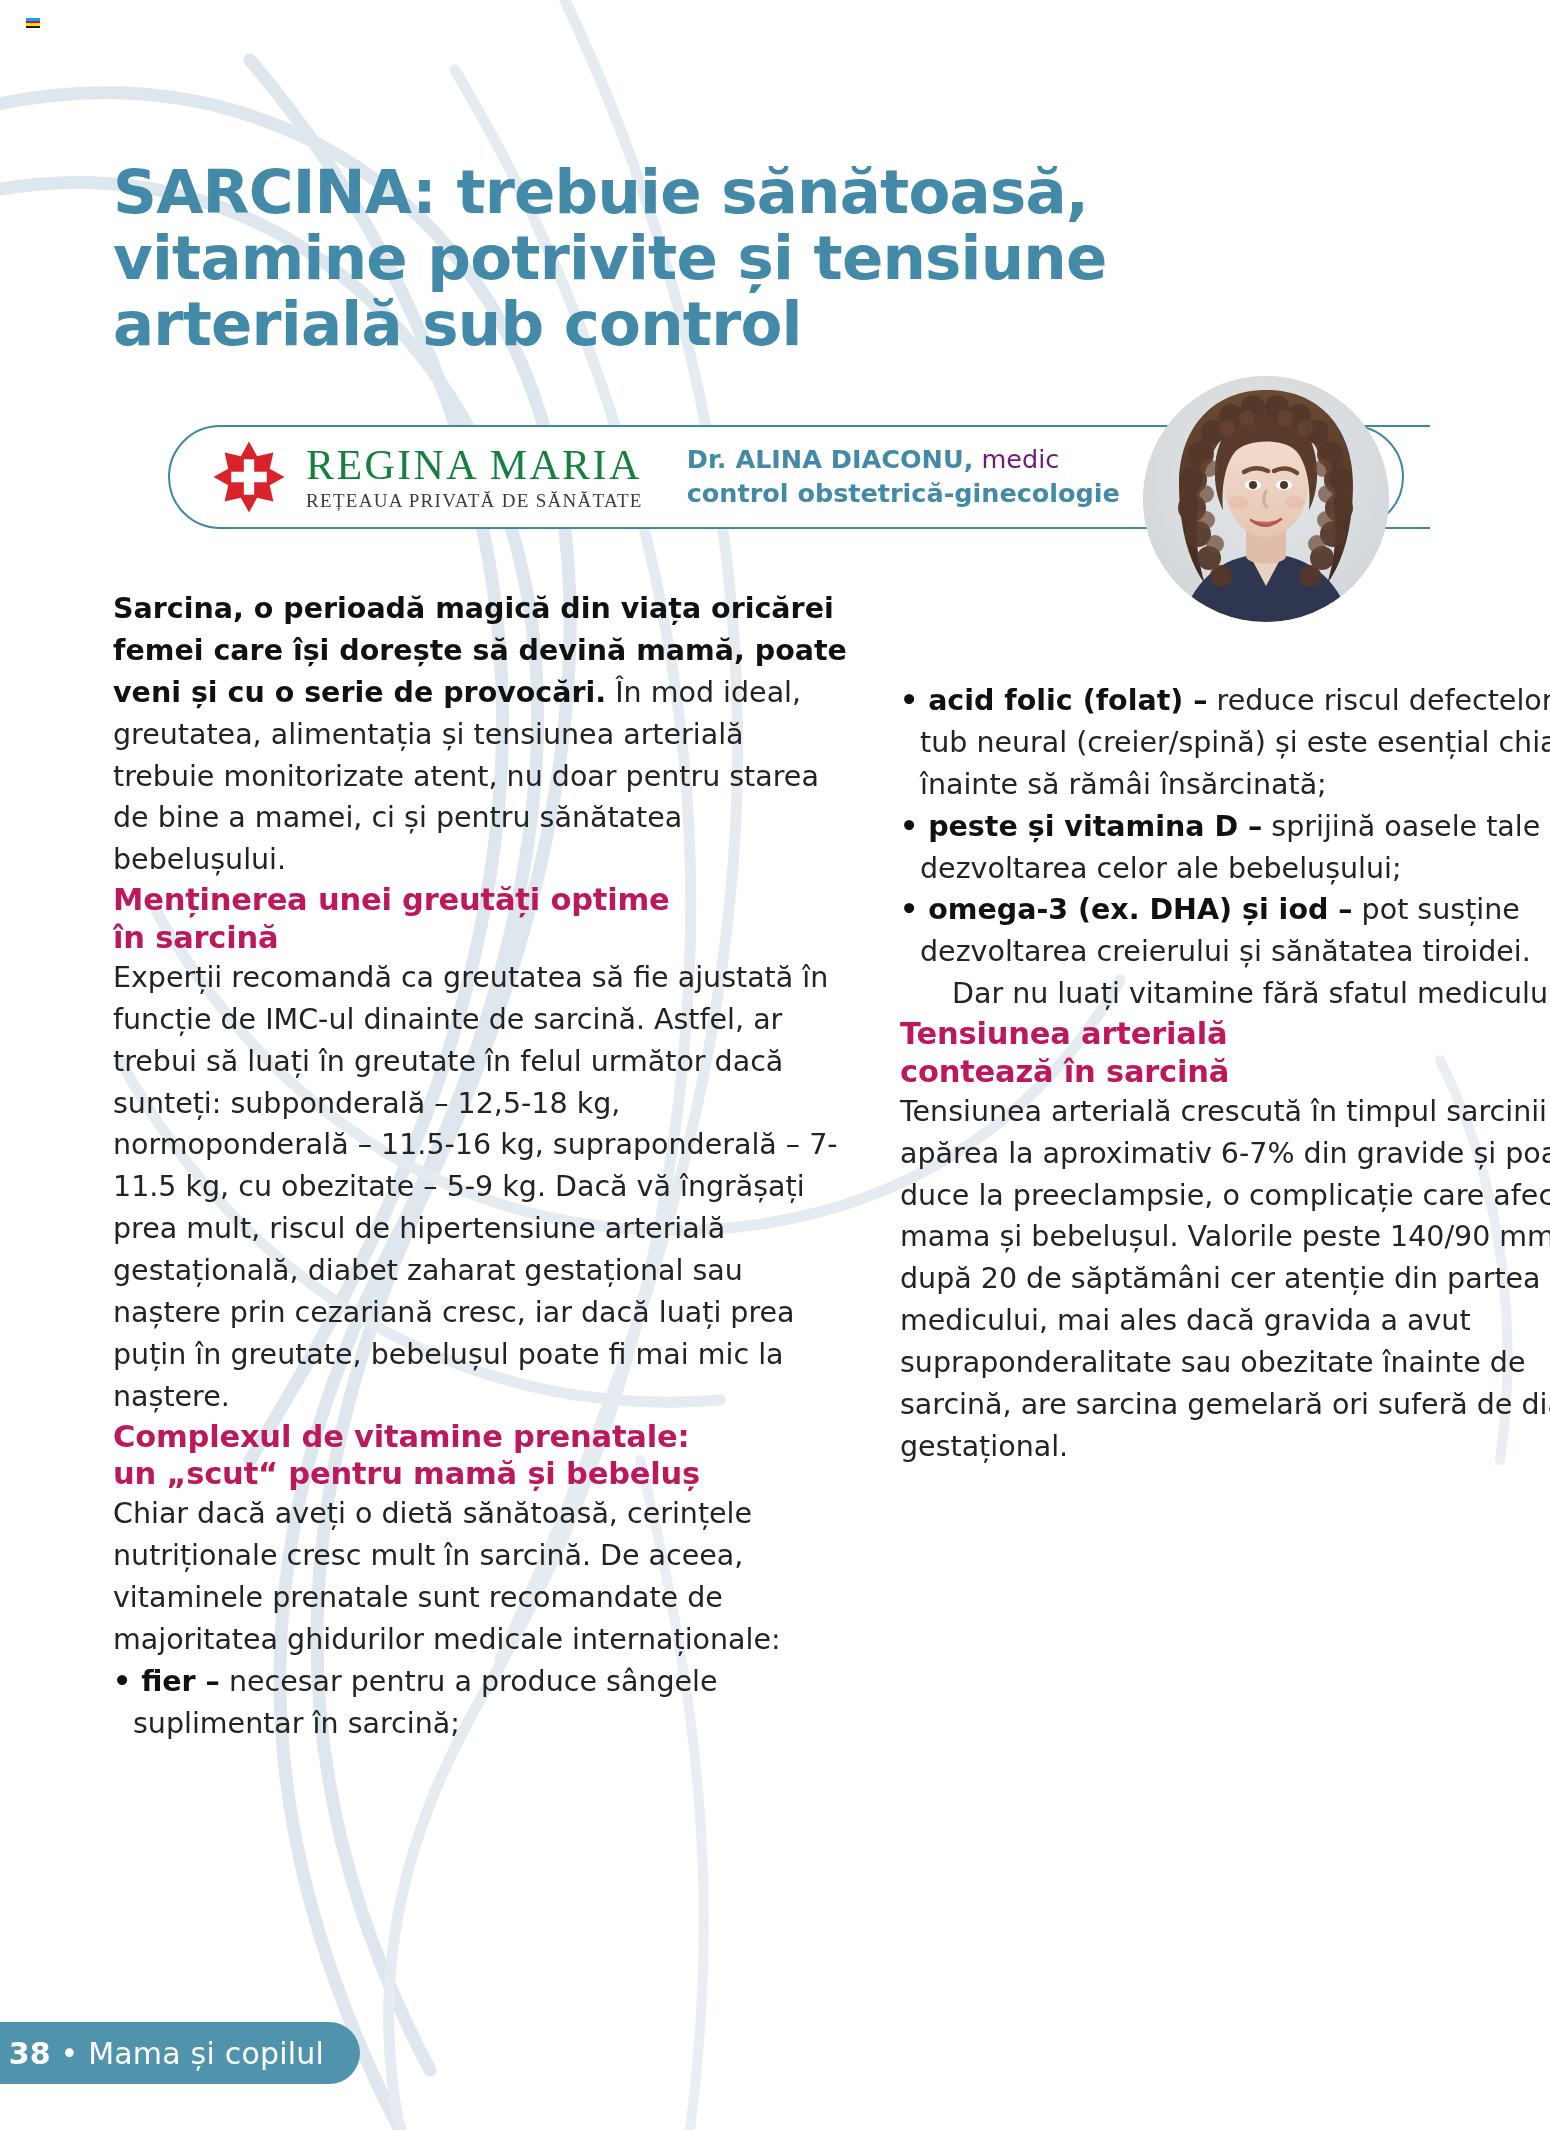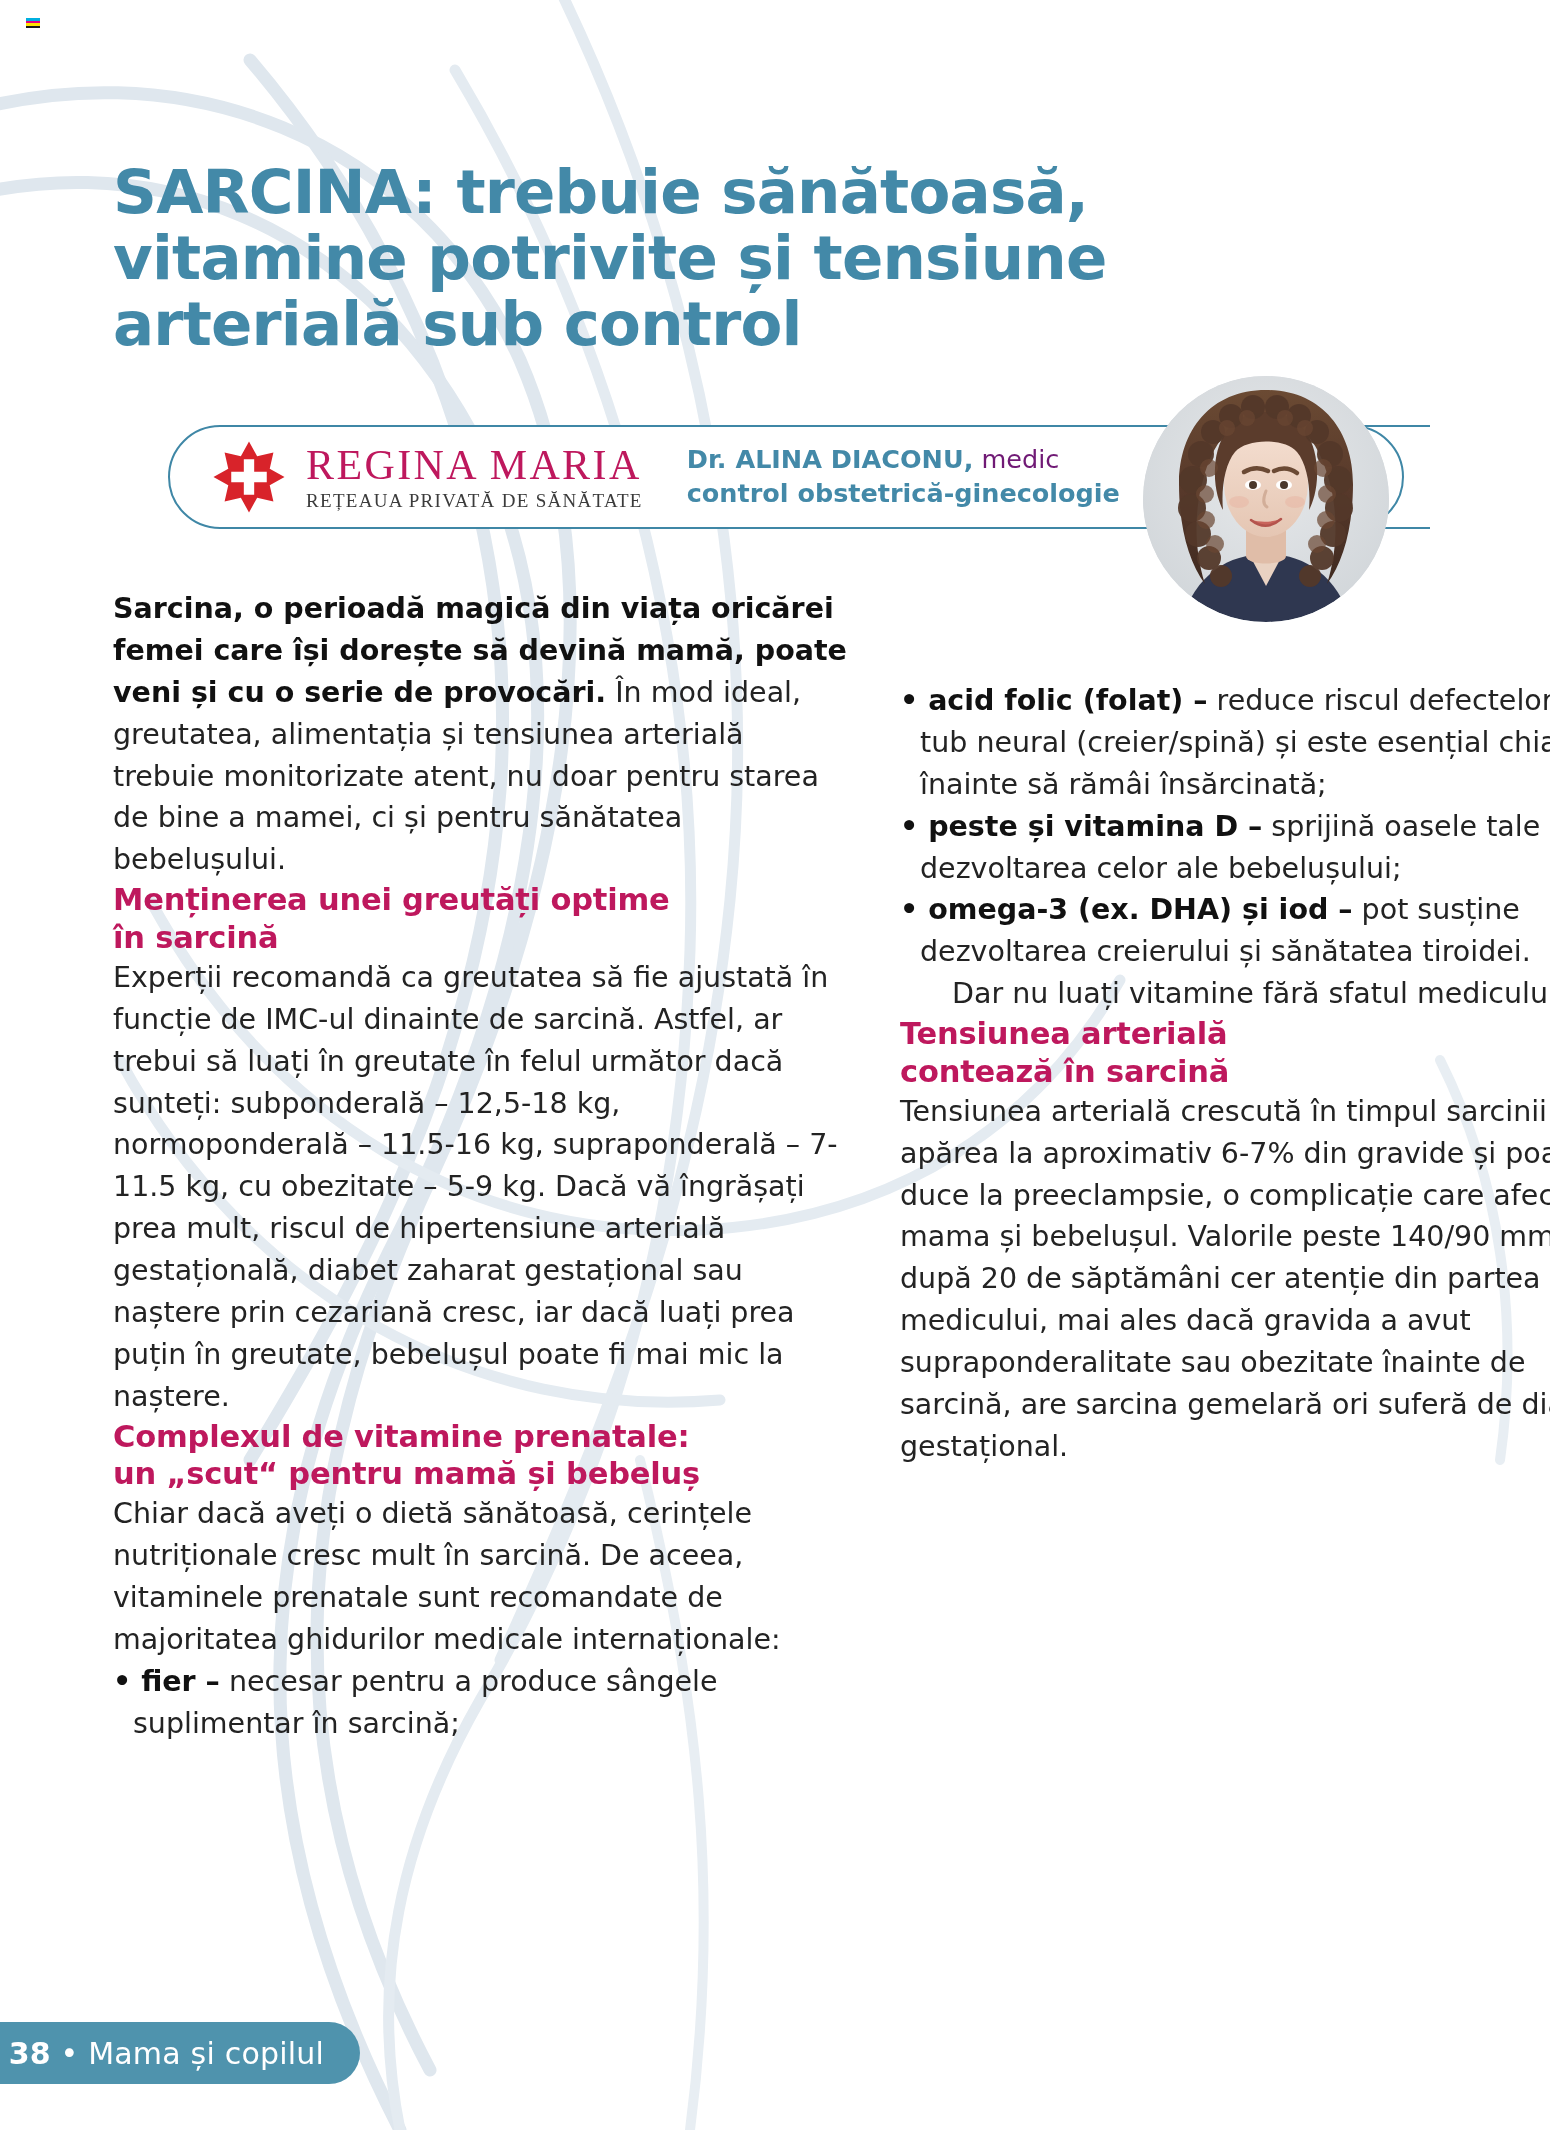--- a/index.html
+++ b/index.html
@@ -90,21 +90,21 @@
     padding-left: 44px;
   }
   
   .logo-block { display: flex; align-items: center; gap: 20px; }
   .logo-star { width: 74px; height: 74px; flex: 0 0 auto; }
   .logo-text { line-height: 1; }
   .logo-name {
     font-family: "Liberation Serif", serif;
     font-size: 42px;
     letter-spacing: 2.4px;
-    color: #be185d;
+    color: #15803d;
     white-space: nowrap;
   }
   .logo-sub {
     font-family: "Liberation Serif", serif;
     font-size: 19px;
     letter-spacing: 1.3px;
     color: #3b3b3b;
     margin-top: 5px;
     white-space: nowrap;
   }

